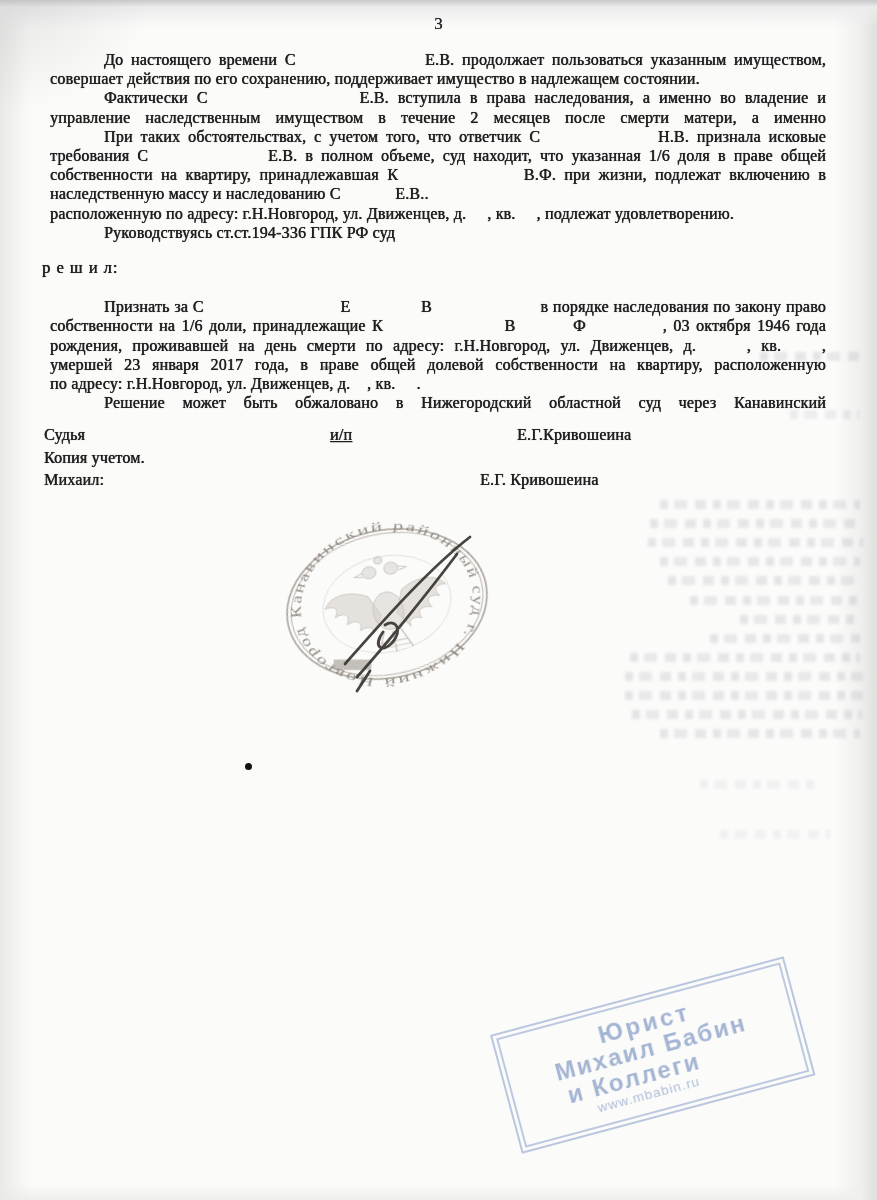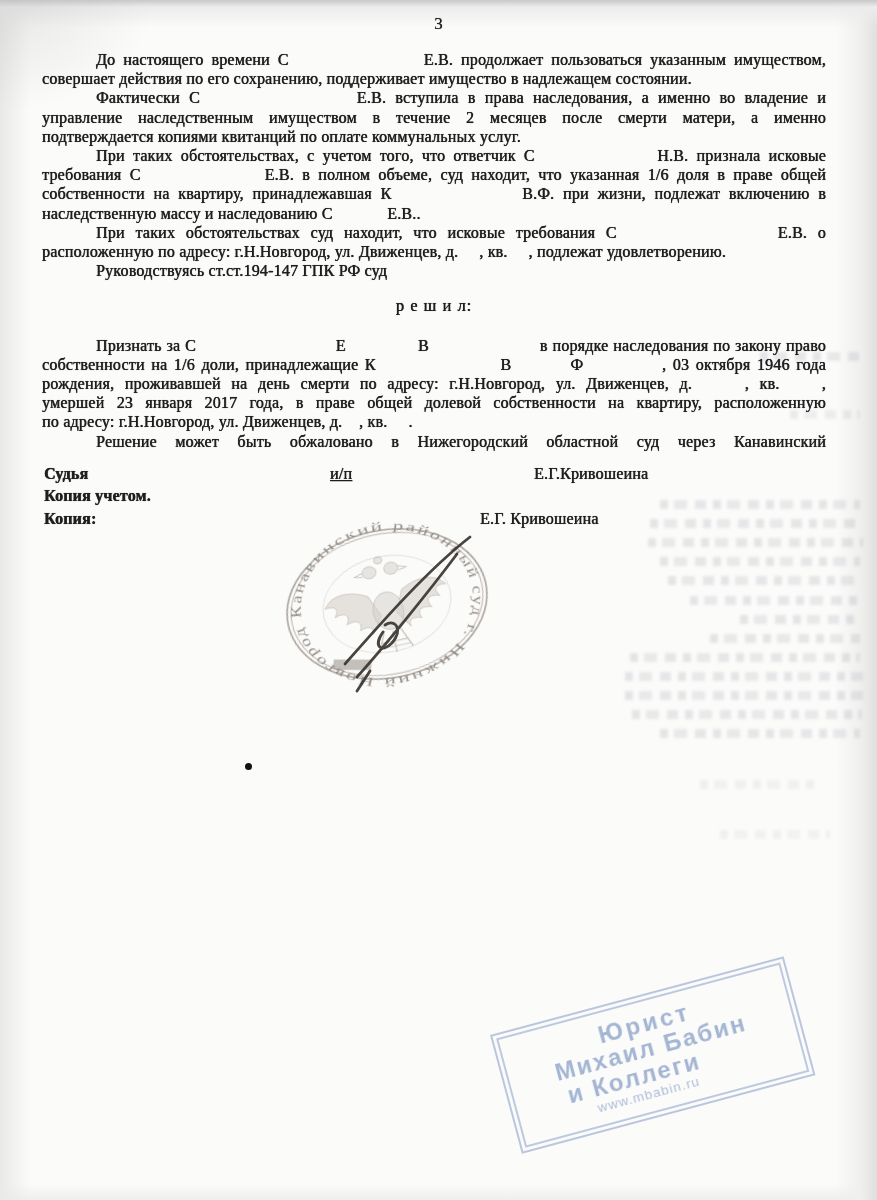--- a/index.html
+++ b/index.html
@@ -20,32 +20,32 @@
     position:absolute;top:14px;left:0;width:877px;
     text-align:center;font-size:17px;color:#222;
     text-shadow:0 0 .7px #333;
   }
   .doc{
     position:absolute;left:42px;top:50px;width:784px;
     font-size:16px;line-height:19.2px;color:#1e1e1e;
     text-shadow:0 0 .7px #333, .4px .4px .6px rgba(51,51,51,.75);
     letter-spacing:.2px;
   }
-  .line{text-align:left;white-space:normal;}
+  .line{text-align:left;white-space:normal;margin-left:8px;}
   .line.just{text-align:justify;text-align-last:justify;}
   .line.first{text-indent:54px;}
   .heading{
-    text-align:center;font-size:16.5px;
+    font-size:16.5px;
     margin:16px 0 20px 0;letter-spacing:1px;
   }
   .sigblock{margin-top:13px;}
   .sigrow{position:relative;height:22.4px;}
-  .sigrow .sleft{position:absolute;left:2px;font-weight:bold;}
+  .sigrow .sleft{position:absolute;left:2px;}
   .sigrow .smid{position:absolute;left:288px;z-index:4;text-decoration:underline;}
-  .sigrow .sright{position:absolute;left:492px;}
+  .sigrow .sright{position:absolute;left:475px;}
   .sigrow .sright2{position:absolute;left:438px;}
 
   
   .seal{
     position:absolute;left:281px;top:514px;width:212px;height:180px;
     transform:rotate(-12deg);
     z-index:1;opacity:.88;
   }
   
   .signature-svg{
@@ -154,48 +154,46 @@
 
   <div class="speck" style="left:245px;top:763px;width:7px;height:7px;filter:blur(.4px);"></div>
   <div class="speck" style="left:322px;top:366px;width:9px;height:3px;border-radius:2px;background:#9a9a9a;opacity:.6;"></div>
 
   <div class="doc">
     <div id="blocks">
         <div class="line first just">До настоящего времени С&nbsp;&nbsp;&nbsp;&nbsp;&nbsp;&nbsp;&nbsp;&nbsp;&nbsp;&nbsp;&nbsp;&nbsp;&nbsp;&nbsp;&nbsp;&nbsp; Е.В. продолжает пользоваться указанным имуществом,</div>
         <div class="line">совершает действия по его сохранению, поддерживает имущество в надлежащем состоянии.</div>
         <div class="line first just">Фактически С&nbsp;&nbsp;&nbsp;&nbsp;&nbsp;&nbsp;&nbsp;&nbsp;&nbsp;&nbsp;&nbsp;&nbsp;&nbsp;&nbsp;&nbsp;&nbsp; Е.В. вступила в права наследования, а именно во владение и</div>
         <div class="line just">управление наследственным имуществом в течение 2 месяцев после смерти матери, а именно</div>
-        <div class="line">подтверждается копиями квитанций по оплате коммунальных услуг.</div>
         <div class="line first just">При таких обстоятельствах, с учетом того, что ответчик С&nbsp;&nbsp;&nbsp;&nbsp;&nbsp;&nbsp;&nbsp;&nbsp;&nbsp;&nbsp;&nbsp;&nbsp;&nbsp;&nbsp; Н.В. признала исковые</div>
         <div class="line just">требования С&nbsp;&nbsp;&nbsp;&nbsp;&nbsp;&nbsp;&nbsp;&nbsp;&nbsp;&nbsp;&nbsp;&nbsp;&nbsp;&nbsp; Е.В. в полном объеме, суд находит, что указанная 1/6 доля в праве общей</div>
         <div class="line just">собственности на квартиру, принадлежавшая К&nbsp;&nbsp;&nbsp;&nbsp;&nbsp;&nbsp;&nbsp;&nbsp;&nbsp;&nbsp;&nbsp;&nbsp;&nbsp;&nbsp; В.Ф. при жизни, подлежат включению в</div>
         <div class="line">наследственную массу и наследованию С&nbsp;&nbsp;&nbsp;&nbsp;&nbsp;&nbsp;&nbsp;&nbsp;&nbsp;&nbsp;&nbsp;&nbsp; Е.В..</div>
-        <div class="line first just">При таких обстоятельствах суд находит, что исковые требования С&nbsp;&nbsp;&nbsp;&nbsp;&nbsp;&nbsp;&nbsp;&nbsp;&nbsp;&nbsp;&nbsp;&nbsp;&nbsp;&nbsp; Е.В. о</div>
         <div class="line">расположенную по адресу: г.Н.Новгород, ул. Движенцев, д.&nbsp;&nbsp;&nbsp;&nbsp;&nbsp;, кв.&nbsp;&nbsp;&nbsp;&nbsp;&nbsp;, подлежат удовлетворению.</div>
-        <div class="line first">Руководствуясь ст.ст.194-147 ГПК РФ суд</div>
+        <div class="line first">Руководствуясь ст.ст.194-336 ГПК РФ суд</div>
         <div class="heading">р е ш и л:</div>
         <div class="line first just">Признать за С&nbsp;&nbsp;&nbsp;&nbsp;&nbsp;&nbsp;&nbsp;&nbsp;&nbsp;&nbsp;&nbsp;&nbsp;&nbsp;&nbsp;&nbsp;&nbsp;&nbsp;&nbsp;&nbsp;&nbsp;&nbsp;&nbsp;&nbsp;&nbsp;&nbsp;&nbsp;&nbsp;&nbsp; Е&nbsp;&nbsp;&nbsp;&nbsp;&nbsp;&nbsp;&nbsp;&nbsp;&nbsp;&nbsp;&nbsp;&nbsp;&nbsp;&nbsp; В&nbsp;&nbsp;&nbsp;&nbsp;&nbsp;&nbsp;&nbsp;&nbsp;&nbsp;&nbsp;&nbsp;&nbsp;&nbsp;&nbsp;&nbsp;&nbsp;&nbsp;&nbsp;&nbsp;&nbsp;&nbsp;&nbsp; в порядке наследования по закону право</div>
         <div class="line just">собственности на 1/6 доли, принадлежащие К&nbsp;&nbsp;&nbsp;&nbsp;&nbsp;&nbsp;&nbsp;&nbsp;&nbsp;&nbsp;&nbsp;&nbsp;&nbsp;&nbsp;&nbsp;&nbsp;&nbsp;&nbsp; В&nbsp;&nbsp;&nbsp;&nbsp;&nbsp;&nbsp;&nbsp;&nbsp; Ф&nbsp;&nbsp;&nbsp;&nbsp;&nbsp;&nbsp;&nbsp;&nbsp;&nbsp;&nbsp;&nbsp;&nbsp;, 03 октября 1946 года</div>
         <div class="line just">рождения, проживавшей на день смерти по адресу: г.Н.Новгород, ул. Движенцев, д.&nbsp;&nbsp;&nbsp;&nbsp;&nbsp;, кв.&nbsp;&nbsp;&nbsp;&nbsp;,</div>
         <div class="line just">умершей 23 января 2017 года, в праве общей долевой собственности на квартиру, расположенную</div>
         <div class="line">по адресу: г.Н.Новгород, ул. Движенцев, д.&nbsp;&nbsp;&nbsp;&nbsp;, кв.&nbsp;&nbsp;&nbsp;&nbsp;&nbsp;.</div>
         <div class="line first just">Решение может быть обжаловано в Нижегородский областной суд через Канавинский</div>
       </div>
 
     <div class="sigblock">
       <div class="sigrow">
         <span class="sleft">Судья</span>
         <span class="smid">и/п</span>
         <span class="sright">Е.Г.Кривошеина</span>
       </div>
       <div class="sigrow">
         <span class="sleft">Копия учетом.</span>
       </div>
       <div class="sigrow">
-        <span class="sleft">Копия:</span>
+        <span class="sleft">Михаил:</span>
         <span class="sright2">Е.Г. Кривошеина</span>
       </div>
     </div>
   </div>
 
   <div class="watermark">
     <div class="wm-inner">
       <div class="wm-l1">Юрист</div>
       <div class="wm-l2">Михаил Бабин</div>
       <div class="wm-l3">и Коллеги</div>

